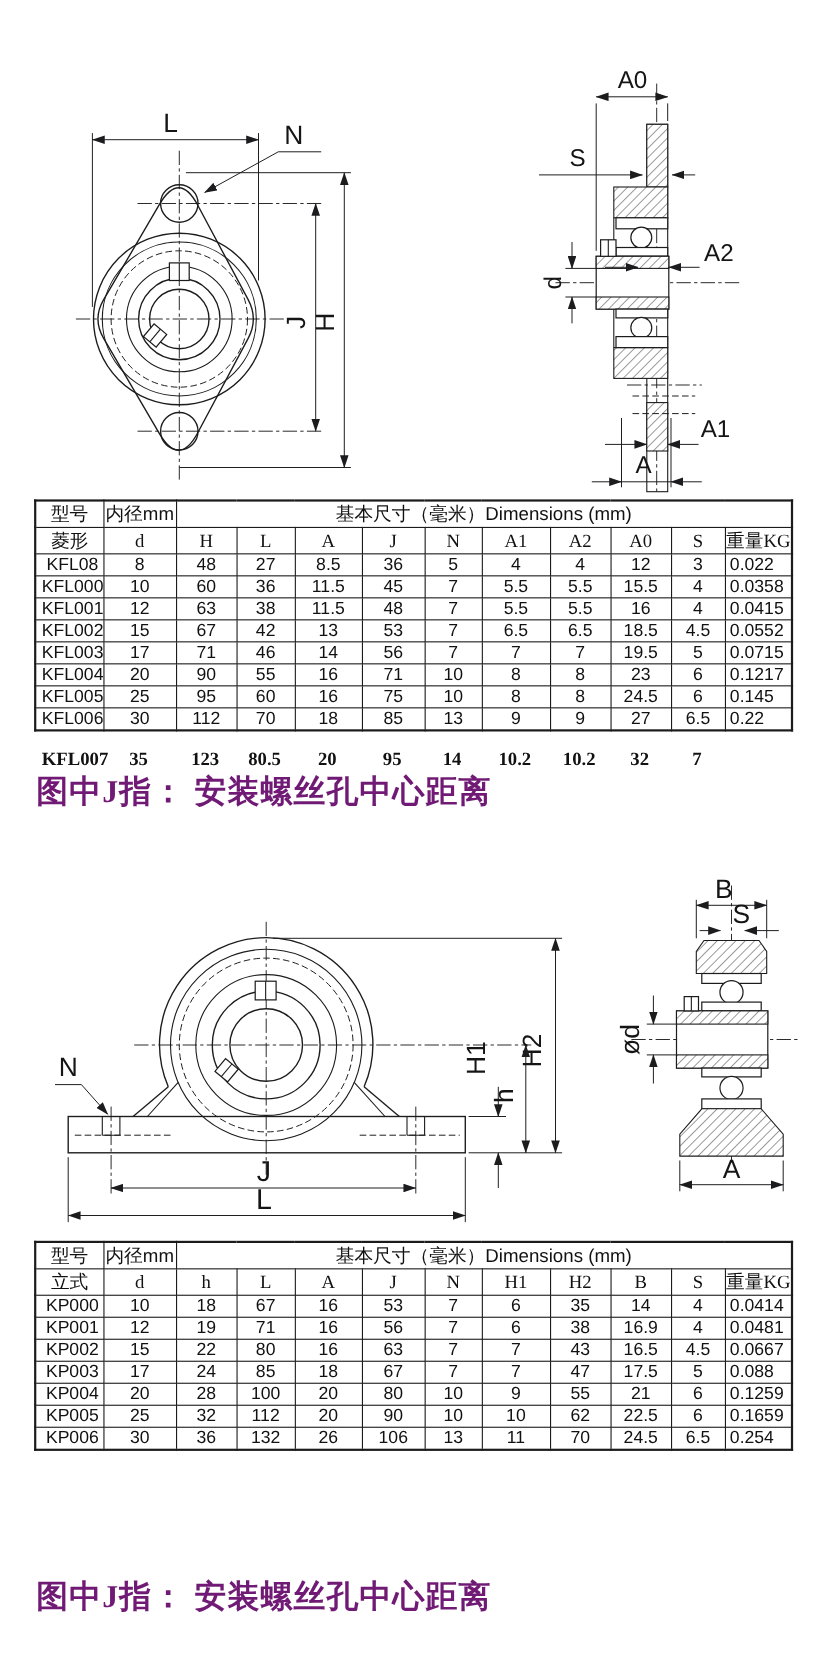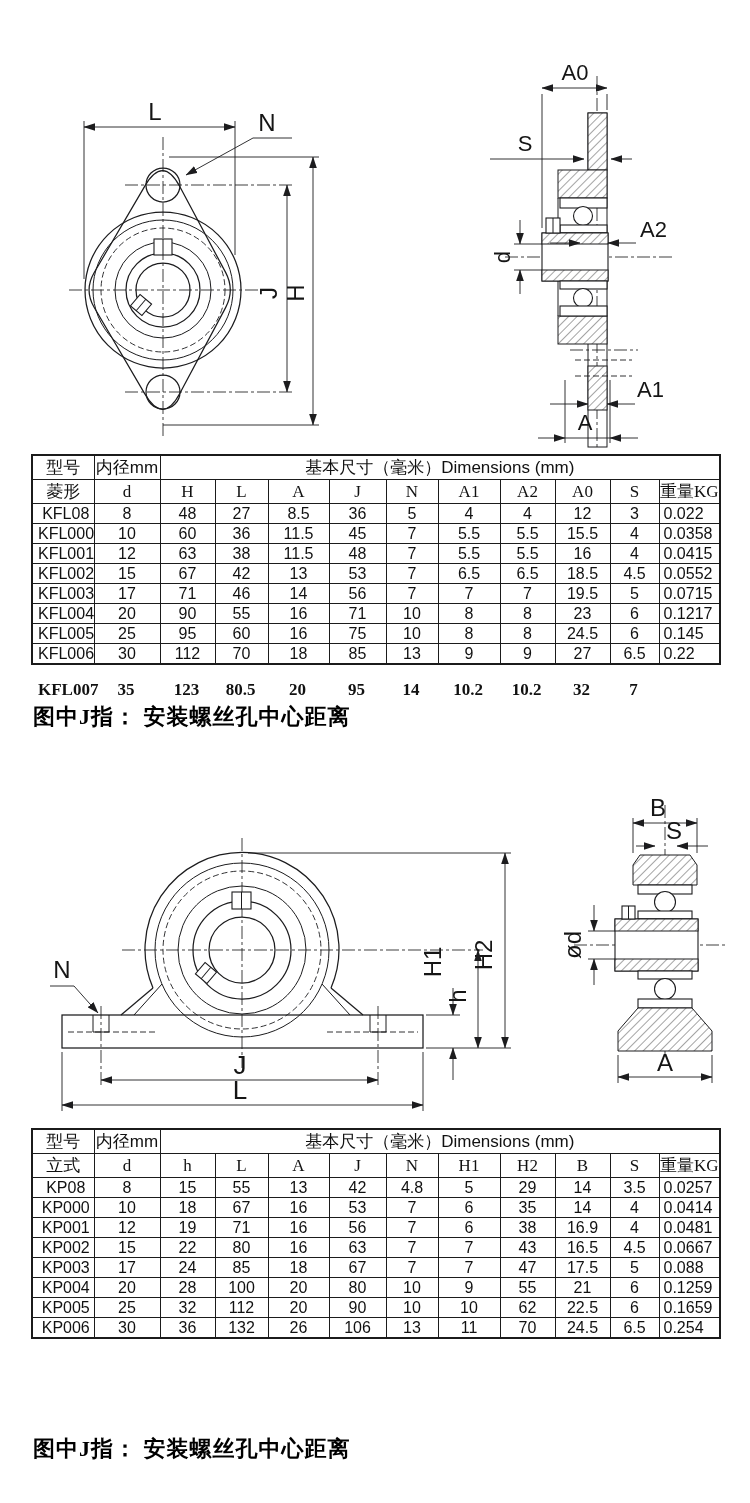--- a/index.html
+++ b/index.html
@@ -27,22 +27,22 @@
   .spec-table .subrow td{height:22px;font-size:17px;font-family:Liberation Serif, serif;}
   .spec-table tbody.datarows td:first-child{text-align:center;padding-left:5px;}
   .spec-table tbody.datarows td:last-child{text-align:left;padding-left:4px;}
   .tbl1{top:454px;}
   .tbl2{top:1128px;}
   .extra-table{position:absolute;left:31px;top:676px;border-collapse:collapse;
                table-layout:fixed;width:688px;font-family:"Liberation Serif",serif;}
   .extra-table td{height:27px;border:none;text-align:center;font-size:17px;font-weight:bold;
                   white-space:nowrap;padding:0;}
   .extra-table td:first-child{text-align:right;padding-left:7px;}
-  .red-note{position:absolute;left:33px;color:#000000;font-family:"Liberation Serif",serif;
-            font-weight:bold;font-size:22px;line-height:1.15;white-space:nowrap;letter-spacing:1px;}
+  .red-note{position:absolute;left:33px;color:#701a75;font-family:"Liberation Serif",serif;
+            font-weight:bold;font-size:29px;line-height:1.15;white-space:nowrap;letter-spacing:1px;}
   .note1{top:704px;}
   .note2{top:1382px;}
   .note3{top:1436px;}
 </style>
 </head>
 <body>
 
 <div class="page">
 
   <svg style="left:55px;top:93px;" width="330" height="356" viewBox="0 0 330 356">
@@ -511,34 +511,20 @@
           <td>N</td>
           <td>H1</td>
           <td>H2</td>
           <td>B</td>
           <td>S</td>
           <td>重量KG</td>
         </tr>
       </tbody>
     <tbody class="datarows">
         <tr>
-          <td>KP08</td>
-          <td>8</td>
-          <td>15</td>
-          <td>55</td>
-          <td>13</td>
-          <td>42</td>
-          <td>4.8</td>
-          <td>5</td>
-          <td>29</td>
-          <td>14</td>
-          <td>3.5</td>
-          <td>0.0257</td>
-        </tr>
-        <tr>
           <td>KP000</td>
           <td>10</td>
           <td>18</td>
           <td>67</td>
           <td>16</td>
           <td>53</td>
           <td>7</td>
           <td>6</td>
           <td>35</td>
           <td>14</td>

